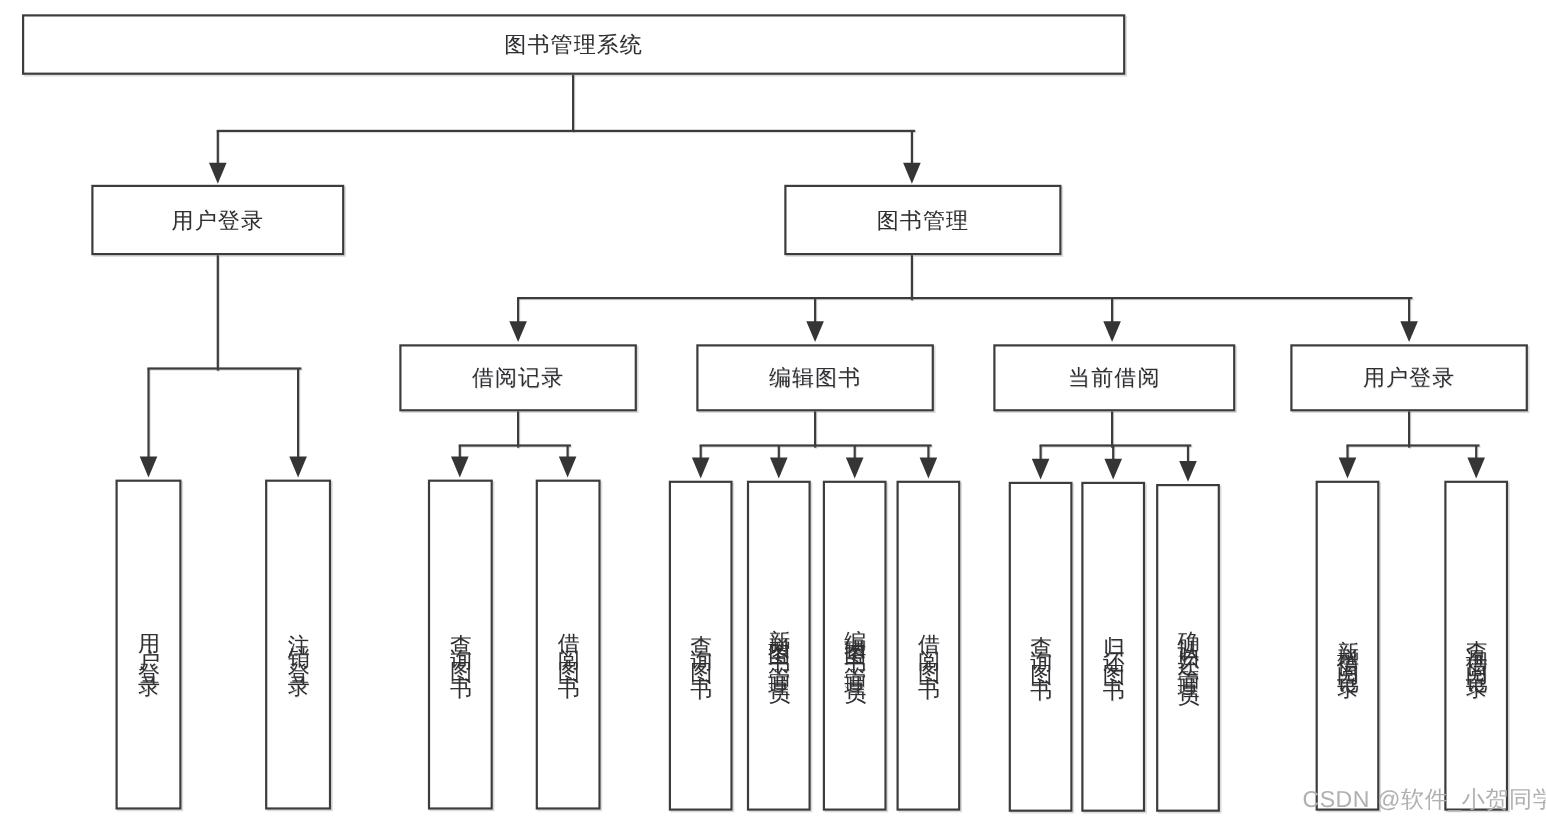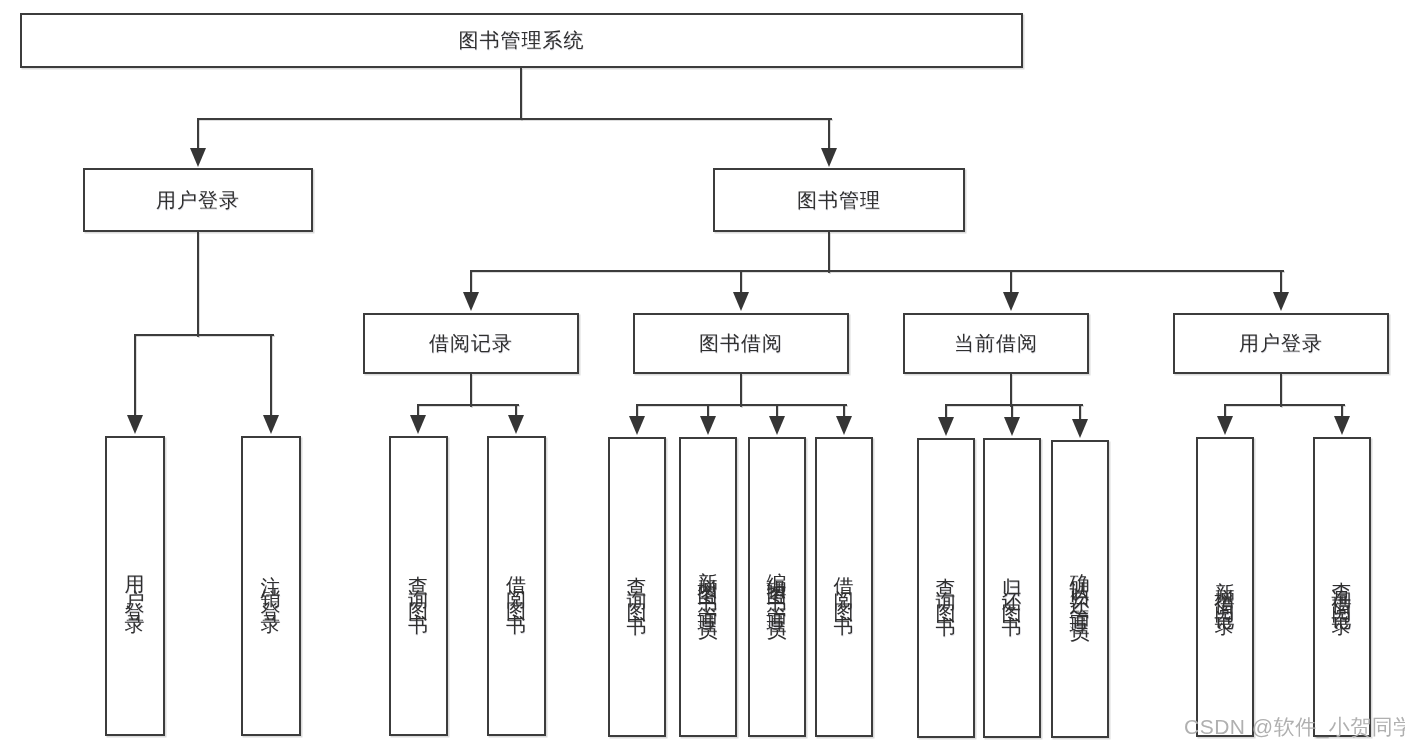--- a/index.html
+++ b/index.html
@@ -65,23 +65,23 @@
     <span class="hlabel">用户登录</span>
   </div>
   <div class="box" style="left:713px;top:168px;width:252px;height:64px">
     <span class="hlabel">图书管理</span>
   </div>
 
   <div class="box" style="left:363px;top:313px;width:216px;height:61px">
     <span class="hlabel">借阅记录</span>
   </div>
   <div class="box" style="left:633px;top:313px;width:216px;height:61px">
-    <span class="hlabel">图书借阅</span>
+    <span class="hlabel">编辑图书</span>
   </div>
-  <div class="box" style="left:903px;top:313px;width:186px;height:61px">
+  <div class="box" style="left:903px;top:313px;width:220px;height:61px">
     <span class="hlabel">当前借阅</span>
   </div>
   <div class="box" style="left:1173px;top:313px;width:216px;height:61px">
     <span class="hlabel">用户登录</span>
   </div>
 
   <div class="box leaf" style="left:105px;top:436px;width:60px;height:300px">
     <span class="vtext">用户登录</span>
   </div>
   <div class="box leaf" style="left:241px;top:436px;width:60px;height:300px">

